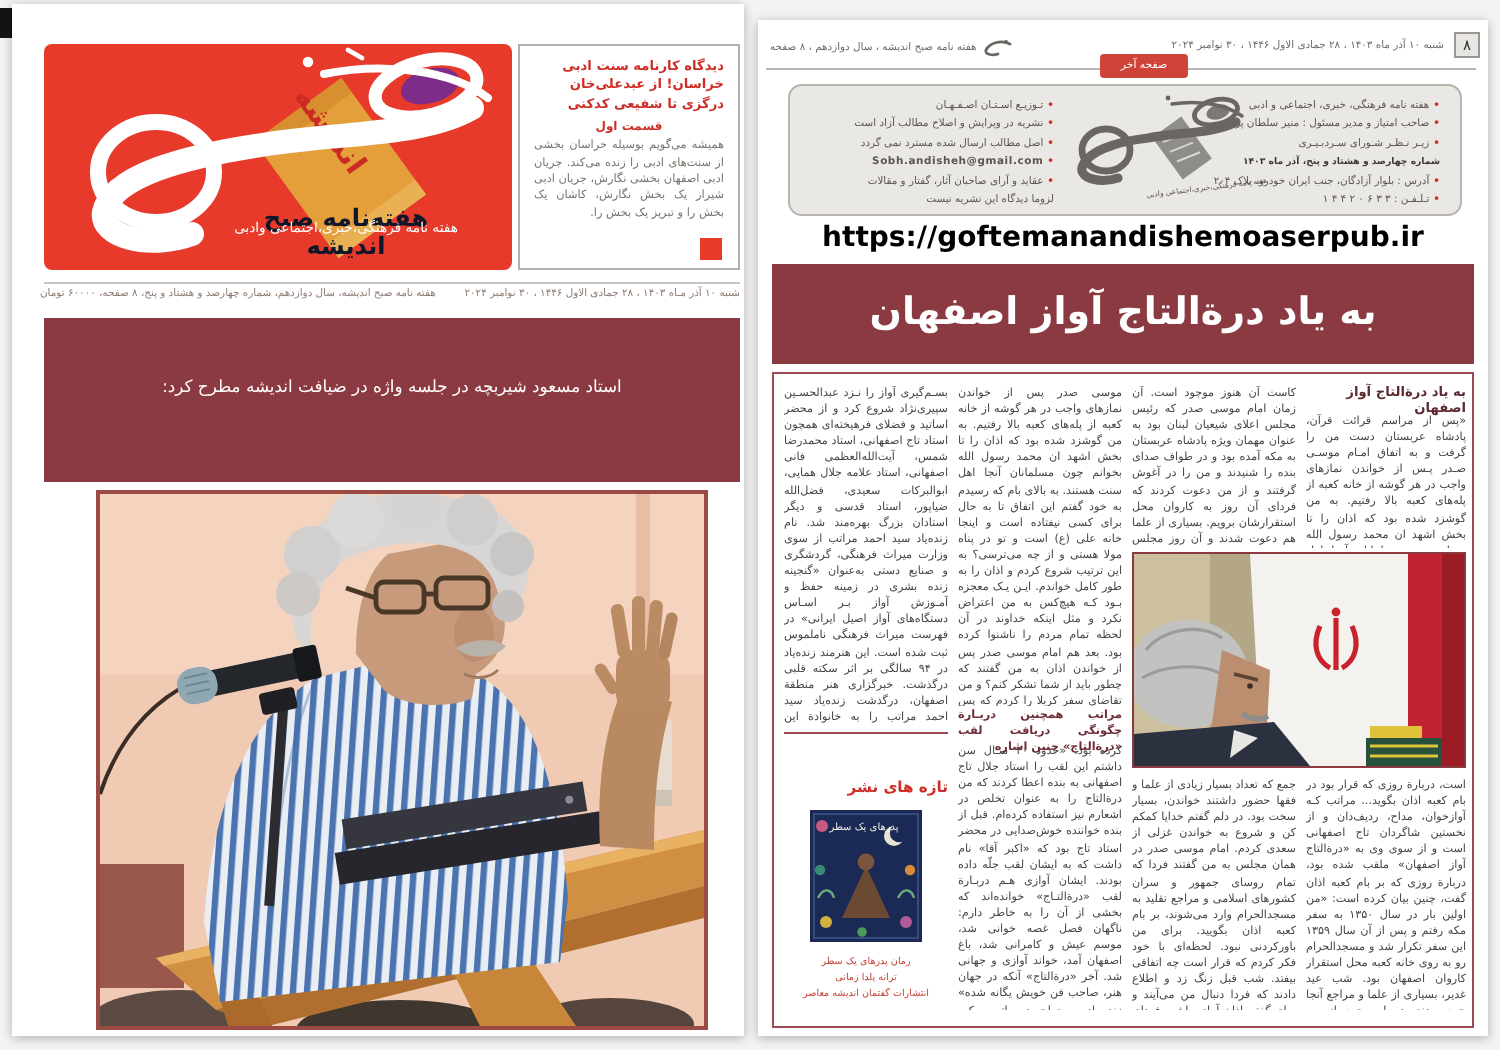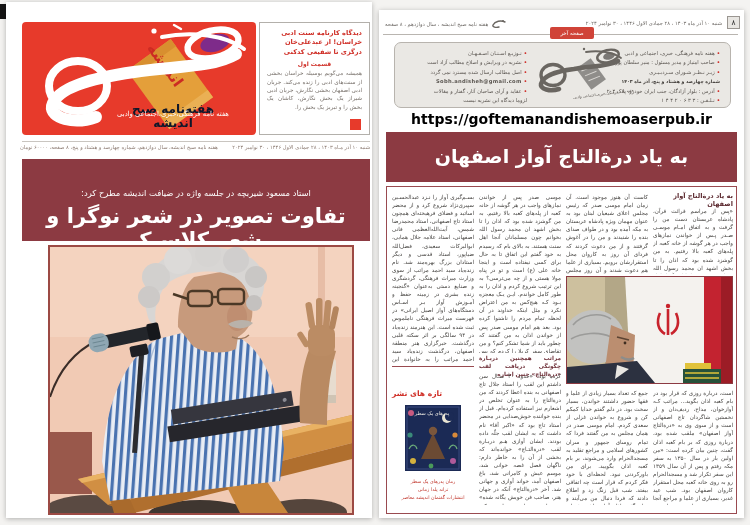--- a/index.html
+++ b/index.html
@@ -47,21 +47,21 @@
   .c1t{left:266px;top:20px;width:80px;height:67px;}
   .c1b{left:266px;top:202px;width:80px;height:116px;}
   .c2t{left:179px;top:6px;width:82px;height:81px;}
   .c2b{left:179px;top:202px;width:82px;height:116px;}
   .c3a{left:92px;top:6px;width:82px;height:160px;}
   .c3h{position:absolute;left:92px;top:167px;width:82px;font-size:5.7px;line-height:8px;font-weight:bold;color:#6e2f38;direction:rtl;text-align:justify;}
   .c3b{left:92px;top:185px;width:82px;height:133px;}
   .c4{left:5px;top:6px;width:82px;height:170px;}
   .nr-sep{position:absolute;left:5px;top:179px;width:82px;height:1px;background:#9a4a50;}
   .nr{position:absolute;left:5px;top:184px;width:82px;height:138px;}
-  .nr-title{position:absolute;left:0;top:18px;width:100%;text-align:left;color:#cf2e26;font-weight:bold;font-size:7.6px;direction:rtl;}
+  .nr-title{position:absolute;left:0;top:18px;width:100%;text-align:right;color:#cf2e26;font-weight:bold;font-size:7.6px;direction:rtl;}
   .bookcover{position:absolute;left:13px;top:34px;}
   .nr-cap{position:absolute;left:0;width:100%;text-align:center;color:#c23a30;font-size:4.8px;direction:rtl;}
   .photo2{position:absolute;left:179px;top:89px;width:167px;height:108px;border:1px solid #8c3a42;box-sizing:border-box;}
   svg{display:block;}
 </style>
 </head>
 <body>
 
 <div class="canvas">
   <div class="black-mark"></div>
@@ -94,21 +94,20 @@
       <div class="teaser-body">همیشه می‌گویم بوسیله خراسان بخشی از سنت‌های ادبی را زنده می‌کند. جریان ادبی اصفهان بخشی نگارش، جریان ادبی شیراز یک بخش نگارش، کاشان یک بخش را و تبریز یک بخش را.</div>
       <div class="teaser-square"></div>
     </div>
 
     <div class="lrule"></div>
     <div class="dl-issue">هفته نامه صبح اندیشه، سال دوازدهم، شماره چهارصد و هشتاد و پنج، ۸ صفحه، ۶۰۰۰۰ تومان</div>
     <div class="dl-date">شنبه ۱۰ آذر مـاه ۱۴۰۳ ، ۲۸ جمادی الاول ۱۴۴۶ ، ۳۰ نوامبر ۲۰۲۴</div>
 
     <div class="banner1">
       <div class="kicker">استاد مسعود شیربچه در جلسه واژه در ضیافت اندیشه مطرح کرد:</div>
-      <div class="headline1">تفاوت تصویر در شعر نوگرا و شعر کلاسیک</div>
     </div>
 
     <div class="photo1-frame">
       <svg width="302" height="266" viewBox="0 0 302 266">
         <rect width="302" height="266" fill="#f1cab4"></rect>
         <rect x="0" y="0" width="302" height="90" fill="#f4d3bf"></rect>
         <rect x="268" y="0" width="7" height="175" fill="#e7bda6"></rect>
         <rect x="0" y="185" width="42" height="62" fill="#8a4438" opacity="0.85"></rect>
         <ellipse cx="40" cy="264" rx="46" ry="16" fill="#5a4a42"></ellipse>
         <ellipse cx="150" cy="268" rx="52" ry="15" fill="#3f3630"></ellipse>

